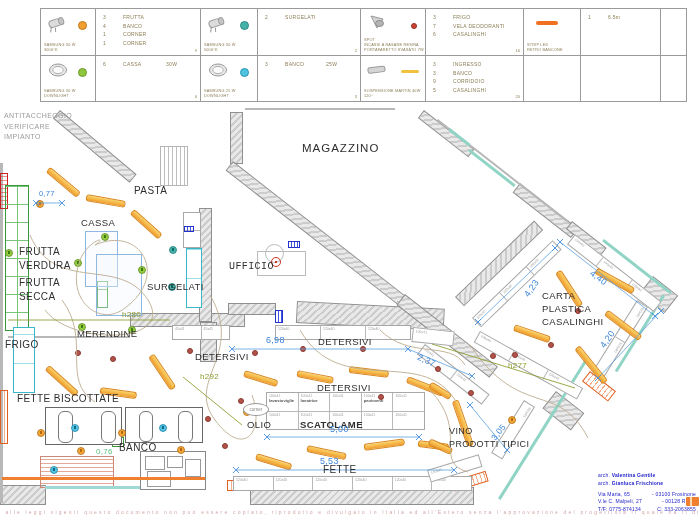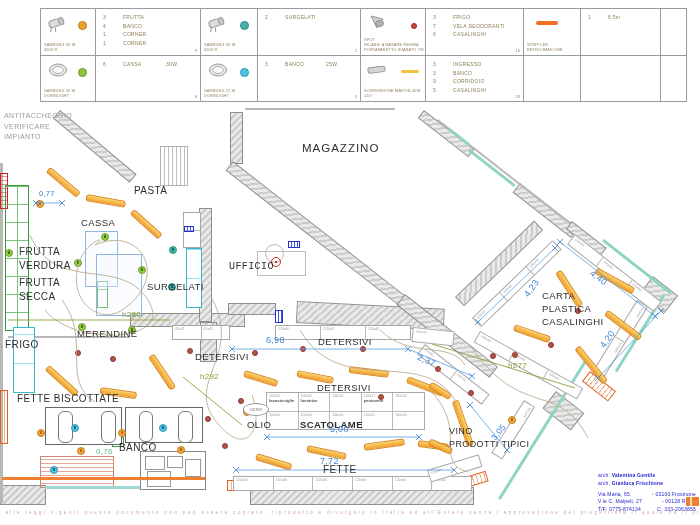--- a/index.html
+++ b/index.html
@@ -513,21 +513,21 @@
   <div class="lbl" style="left:449px;top:425px;font-size:9px;line-height:1.4;">
     <div>VINO</div>
       <div>PRODOTTI TIPICI</div>
     </div>
   <div class="corner-ell" style="left:243px;top:403px;width:24px;height:11px;">corner</div>
 
   <div class="dim" style="left:39px;top:189px;font-size:7.5px;">0,77</div>
   <div class="dim" style="left:266px;top:335px;">6,98</div>
   <div class="dim" style="left:420px;top:352px;transform:rotate(24deg);">2,37</div>
   <div class="dim" style="left:330px;top:424px;">5,00</div>
-  <div class="dim" style="left:320px;top:456px;">7,72</div>
+  <div class="dim" style="left:320px;top:456px;">5,53</div>
   <div class="dim" style="left:489px;top:436px;font-size:8.5px;transform:rotate(-52deg);">3,05</div>
   <div class="dim" style="left:594px;top:268px;transform:rotate(37deg);">4,40</div>
   <div class="dim" style="left:522px;top:293px;transform:rotate(-55deg);">4,23</div>
   <div class="dim" style="left:598px;top:344px;transform:rotate(-55deg);">4,20</div>
   <div class="dim" style="left:96px;top:447px;font-size:8px;color:#5abf7a;">0,76</div>
 
   <div class="hol" style="left:122px;top:310px;">h280</div>
   <div class="hol" style="left:200px;top:372px;">h292</div>
   <div class="hol" style="left:508px;top:361px;">h277</div>
 

